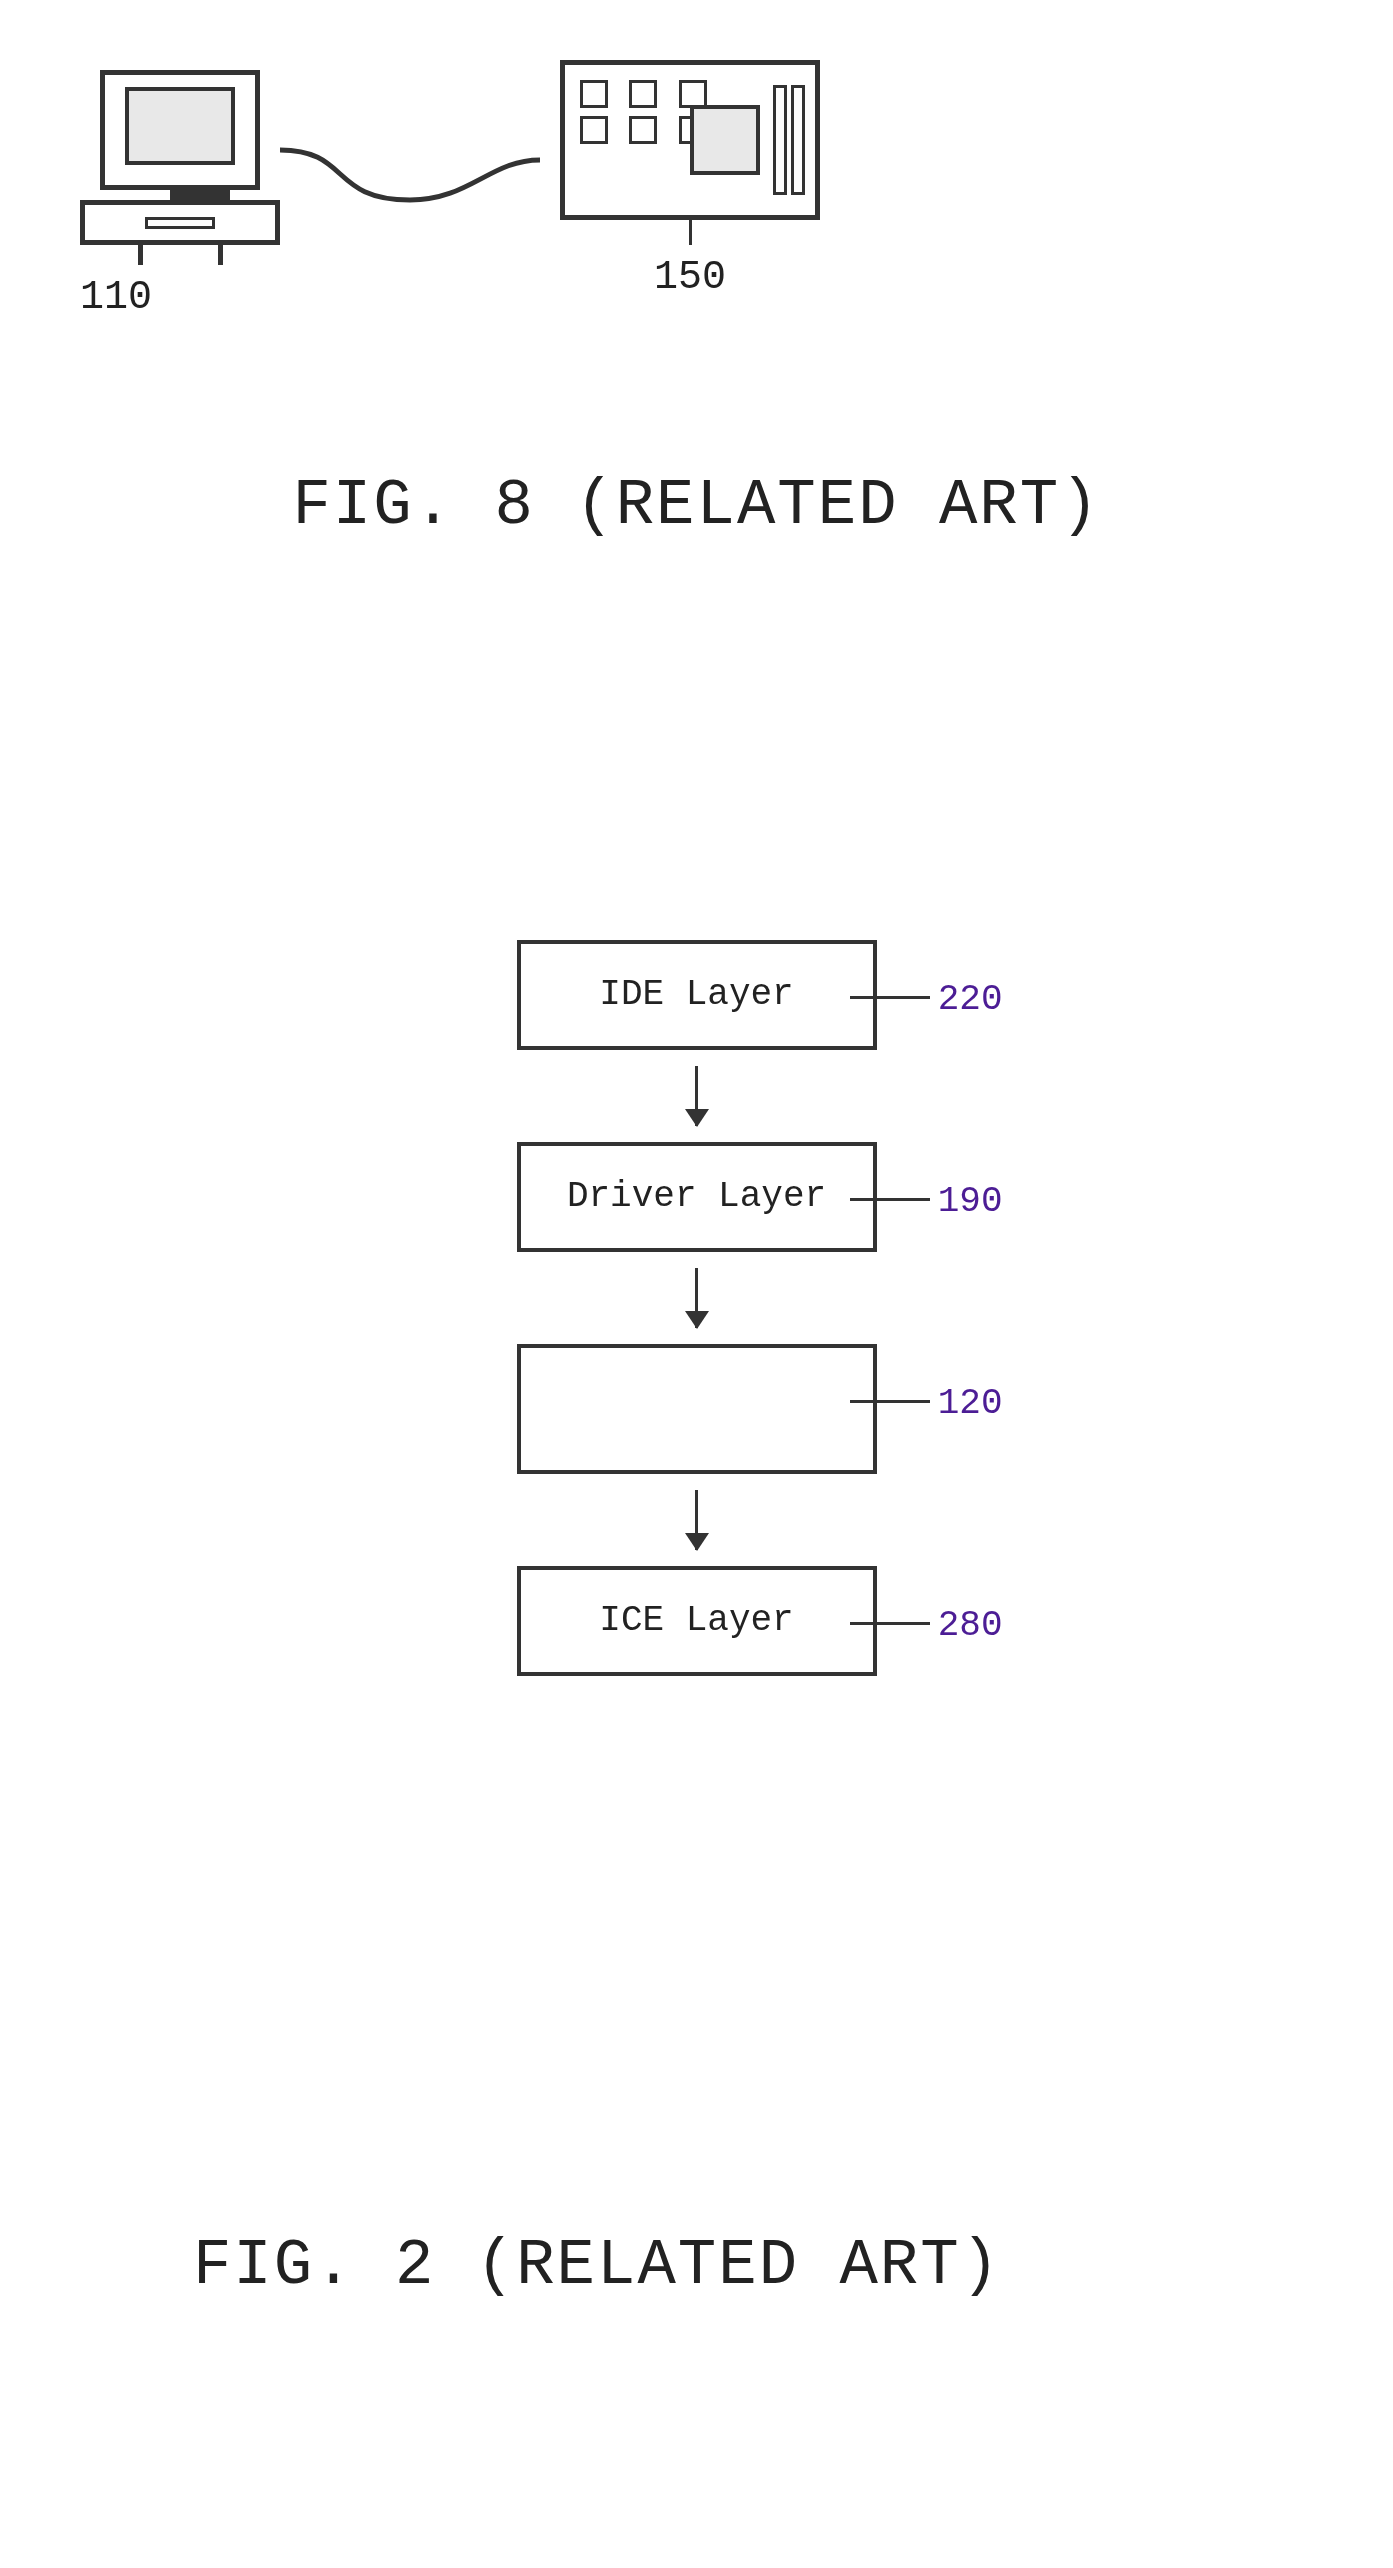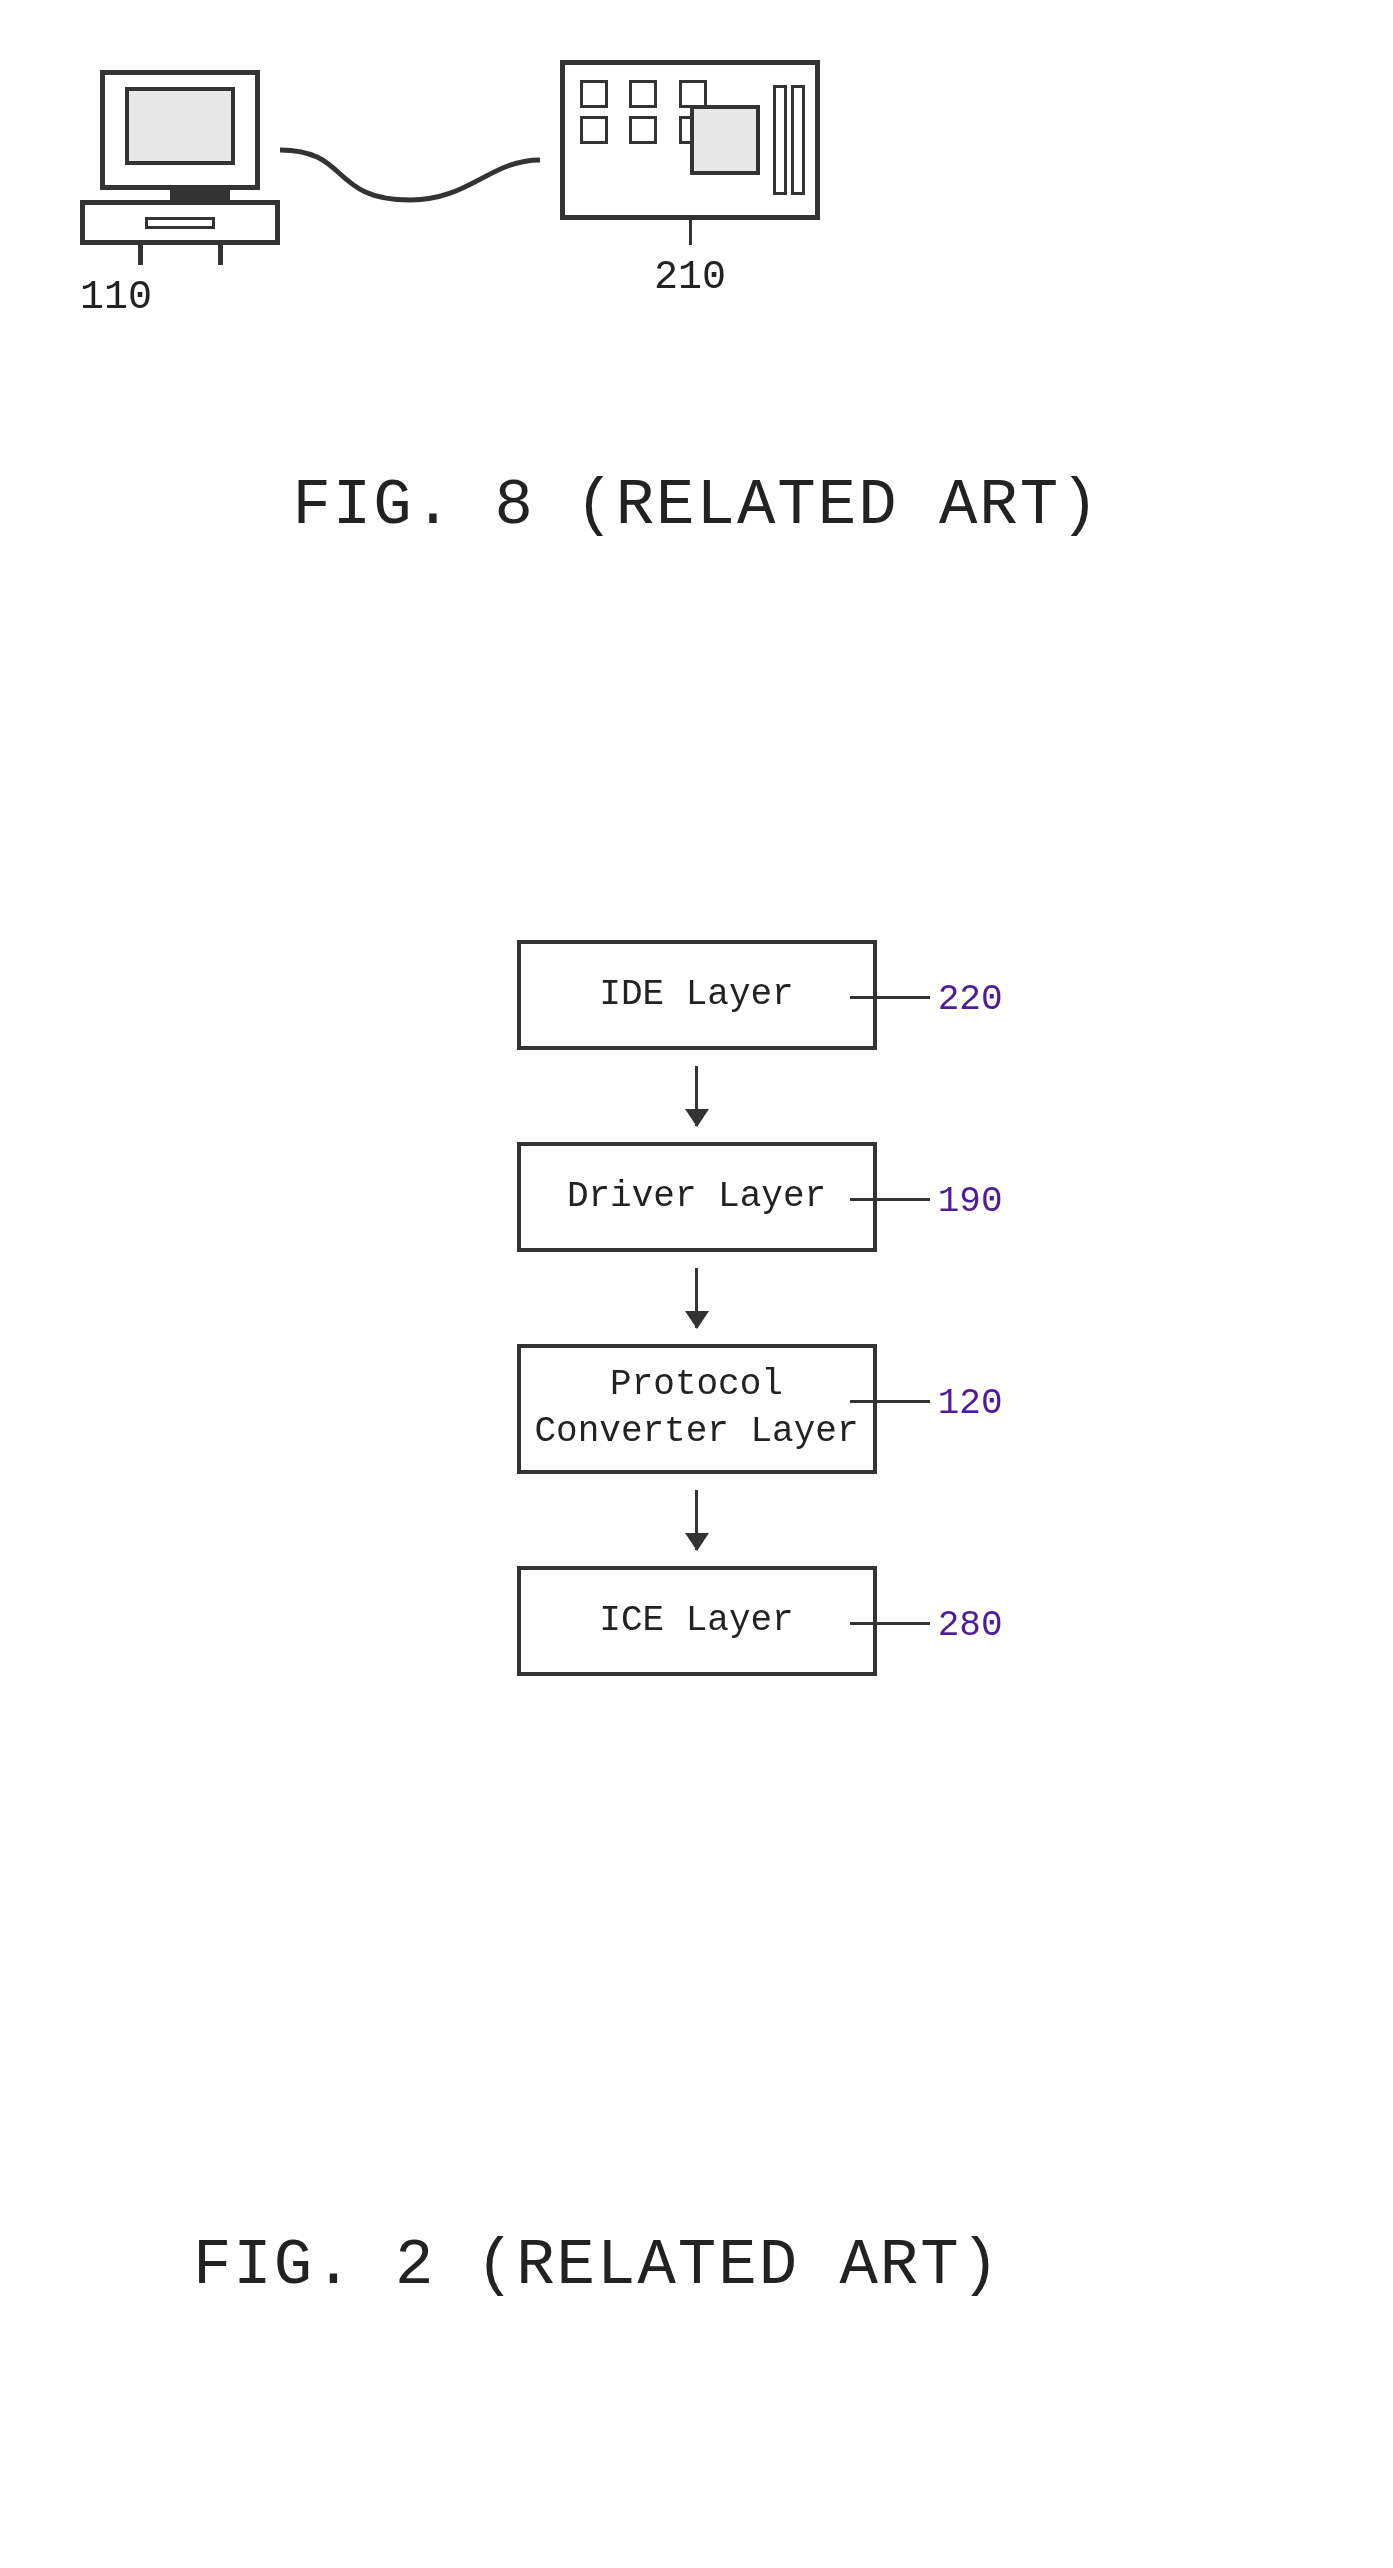--- a/index.html
+++ b/index.html
@@ -350,21 +350,21 @@
         <div class="ice-right-bars">
           <div class="bar"></div>
           <div class="bar"></div>
         </div>
       </div>
 
       <div class="ice-stand-area">
         <div class="ice-stand-line"></div>
       </div>
 
-      <div class="label-150">210</div>
+      <div class="label-150">150</div>
     </div>
 
     <div class="fig1-caption">FIG. 8 (RELATED ART)</div>
   </div>
 
   <div class="fig2-section">
 
     <div class="flowchart">
 
       <div class="flow-box" style="position:relative;">
@@ -375,21 +375,20 @@
       <div class="arrow-down"></div>
 
       <div class="flow-box" style="position:relative;">
         <span class="flow-box-label">Driver Layer</span>
         <span class="flow-ref">190</span>
       </div>
 
       <div class="arrow-down"></div>
 
       <div class="flow-box" style="position:relative; min-height:130px;">
-        <span class="flow-box-label">Protocol<br>Converter Layer</span>
         <span class="flow-ref">120</span>
       </div>
 
       <div class="arrow-down"></div>
 
       <div class="flow-box" style="position:relative;">
         <span class="flow-box-label">ICE Layer</span>
         <span class="flow-ref">280</span>
       </div>
 

